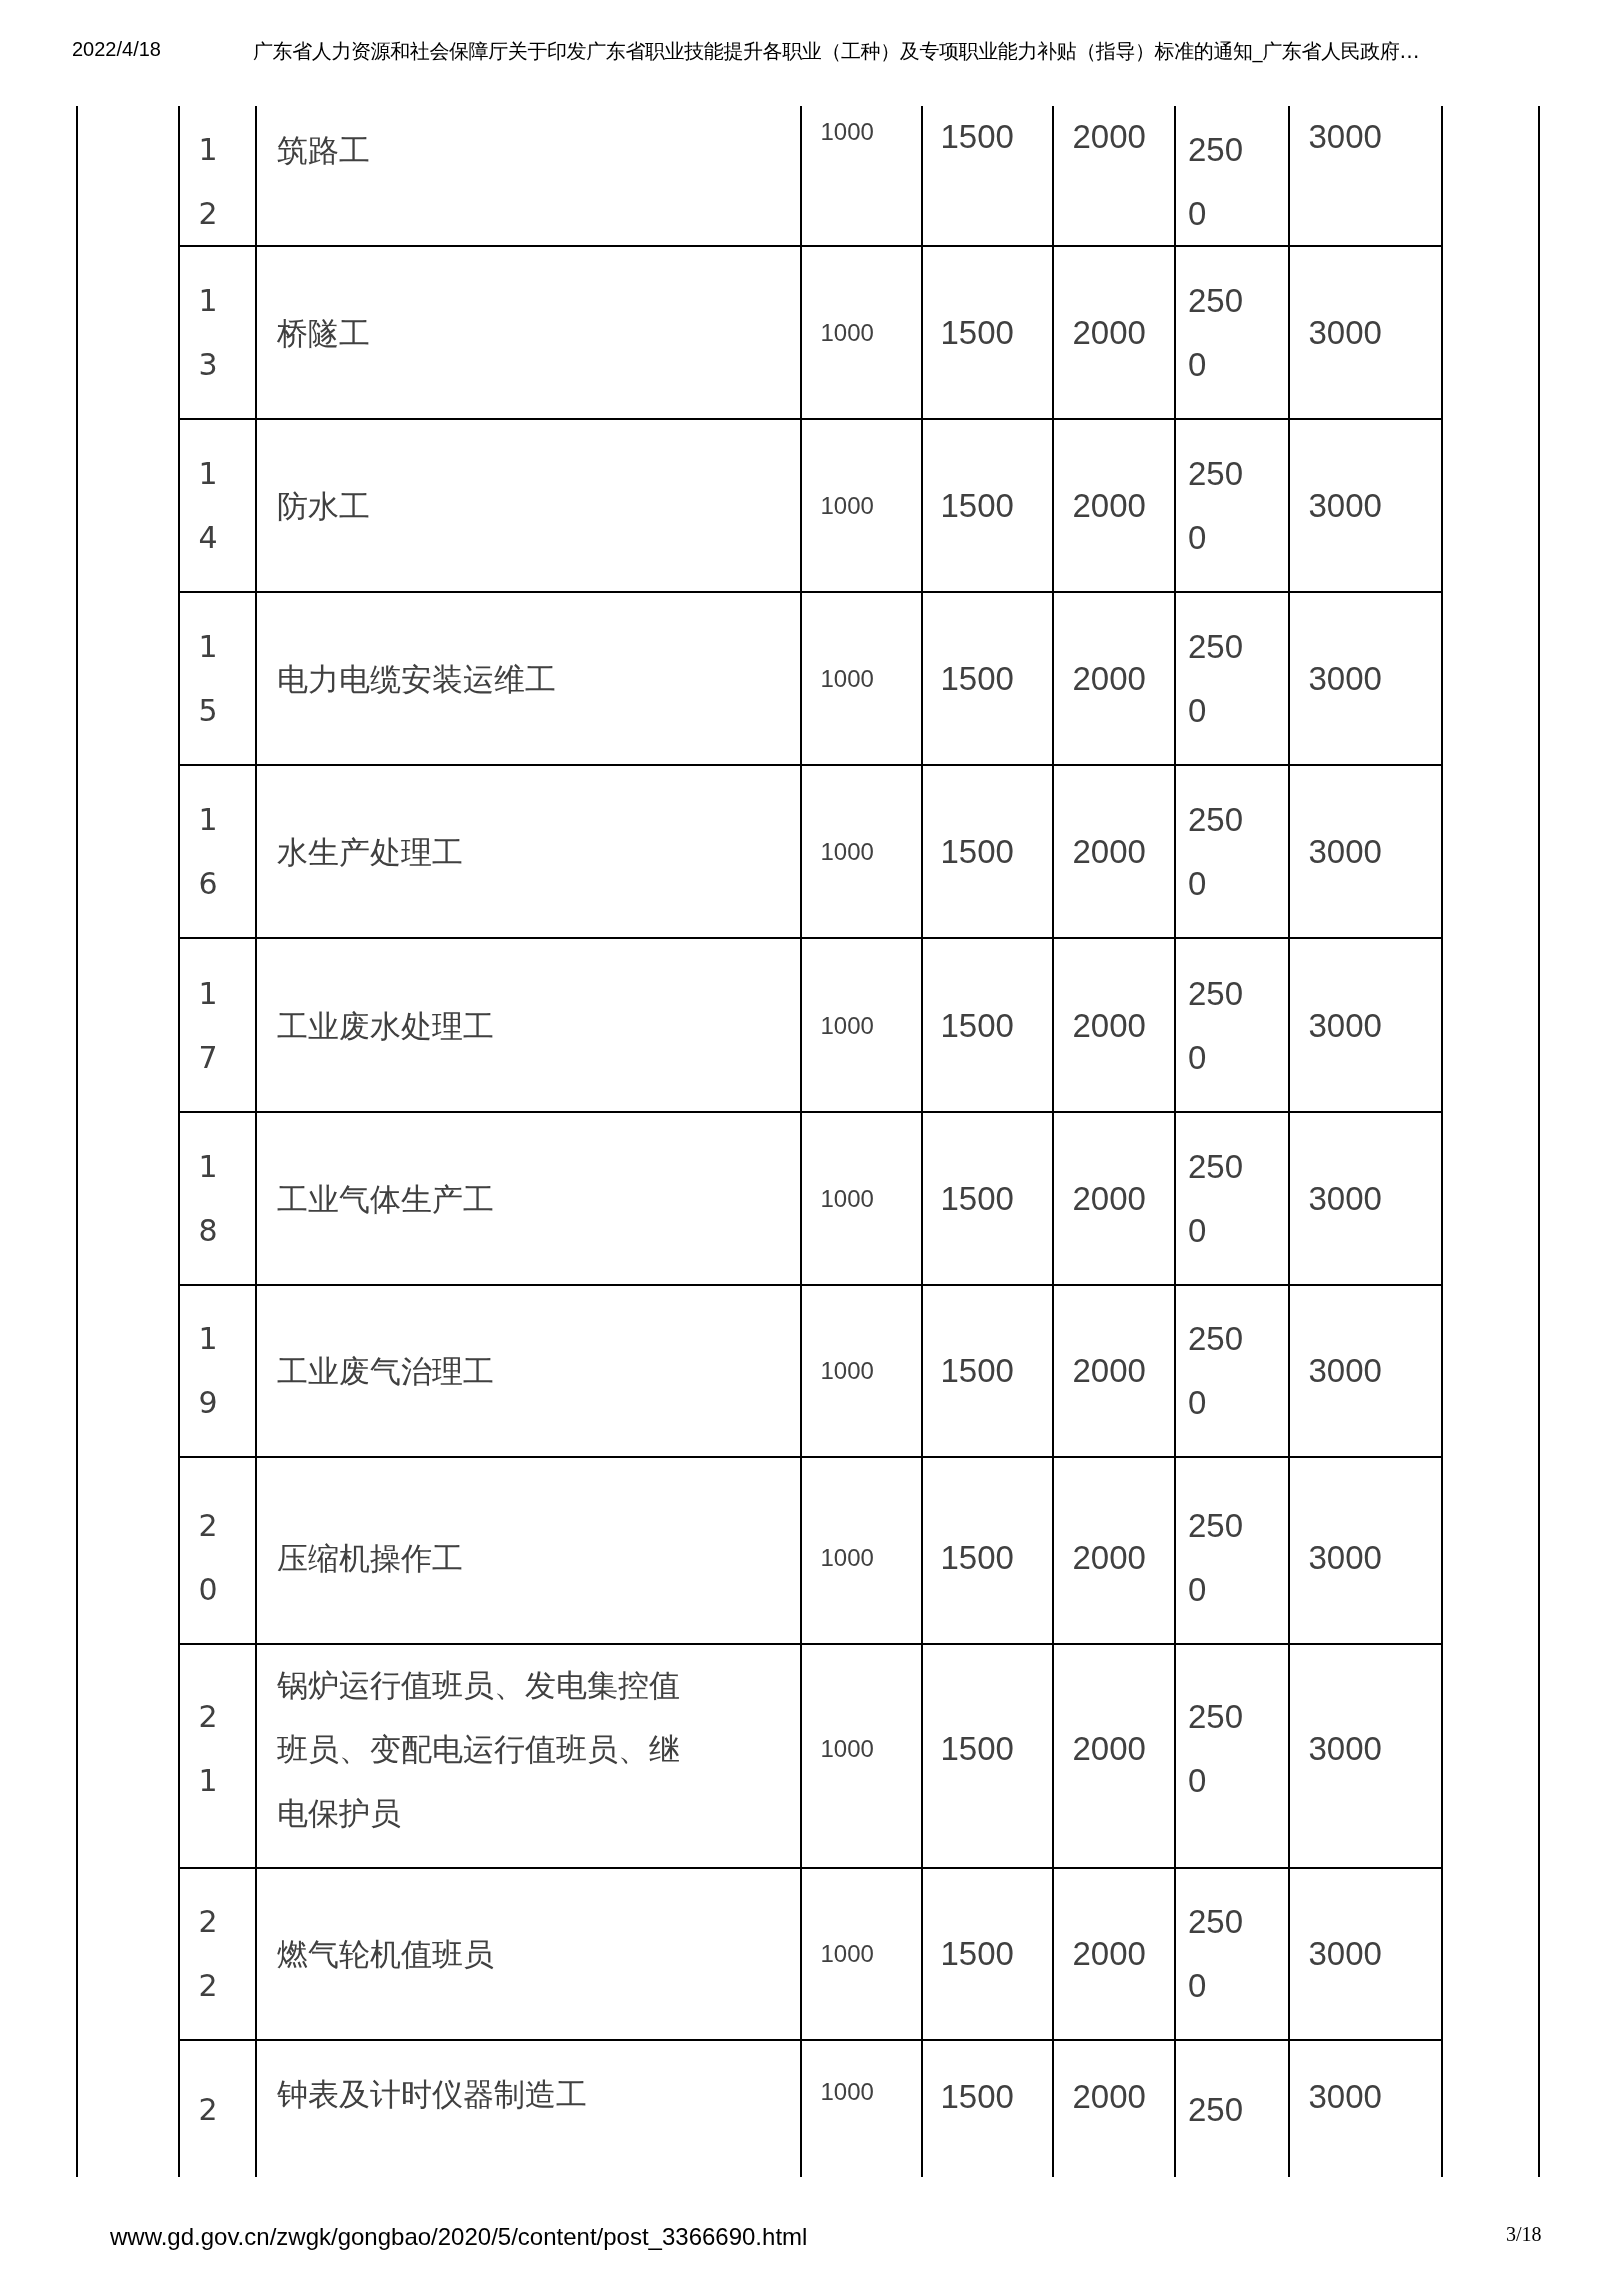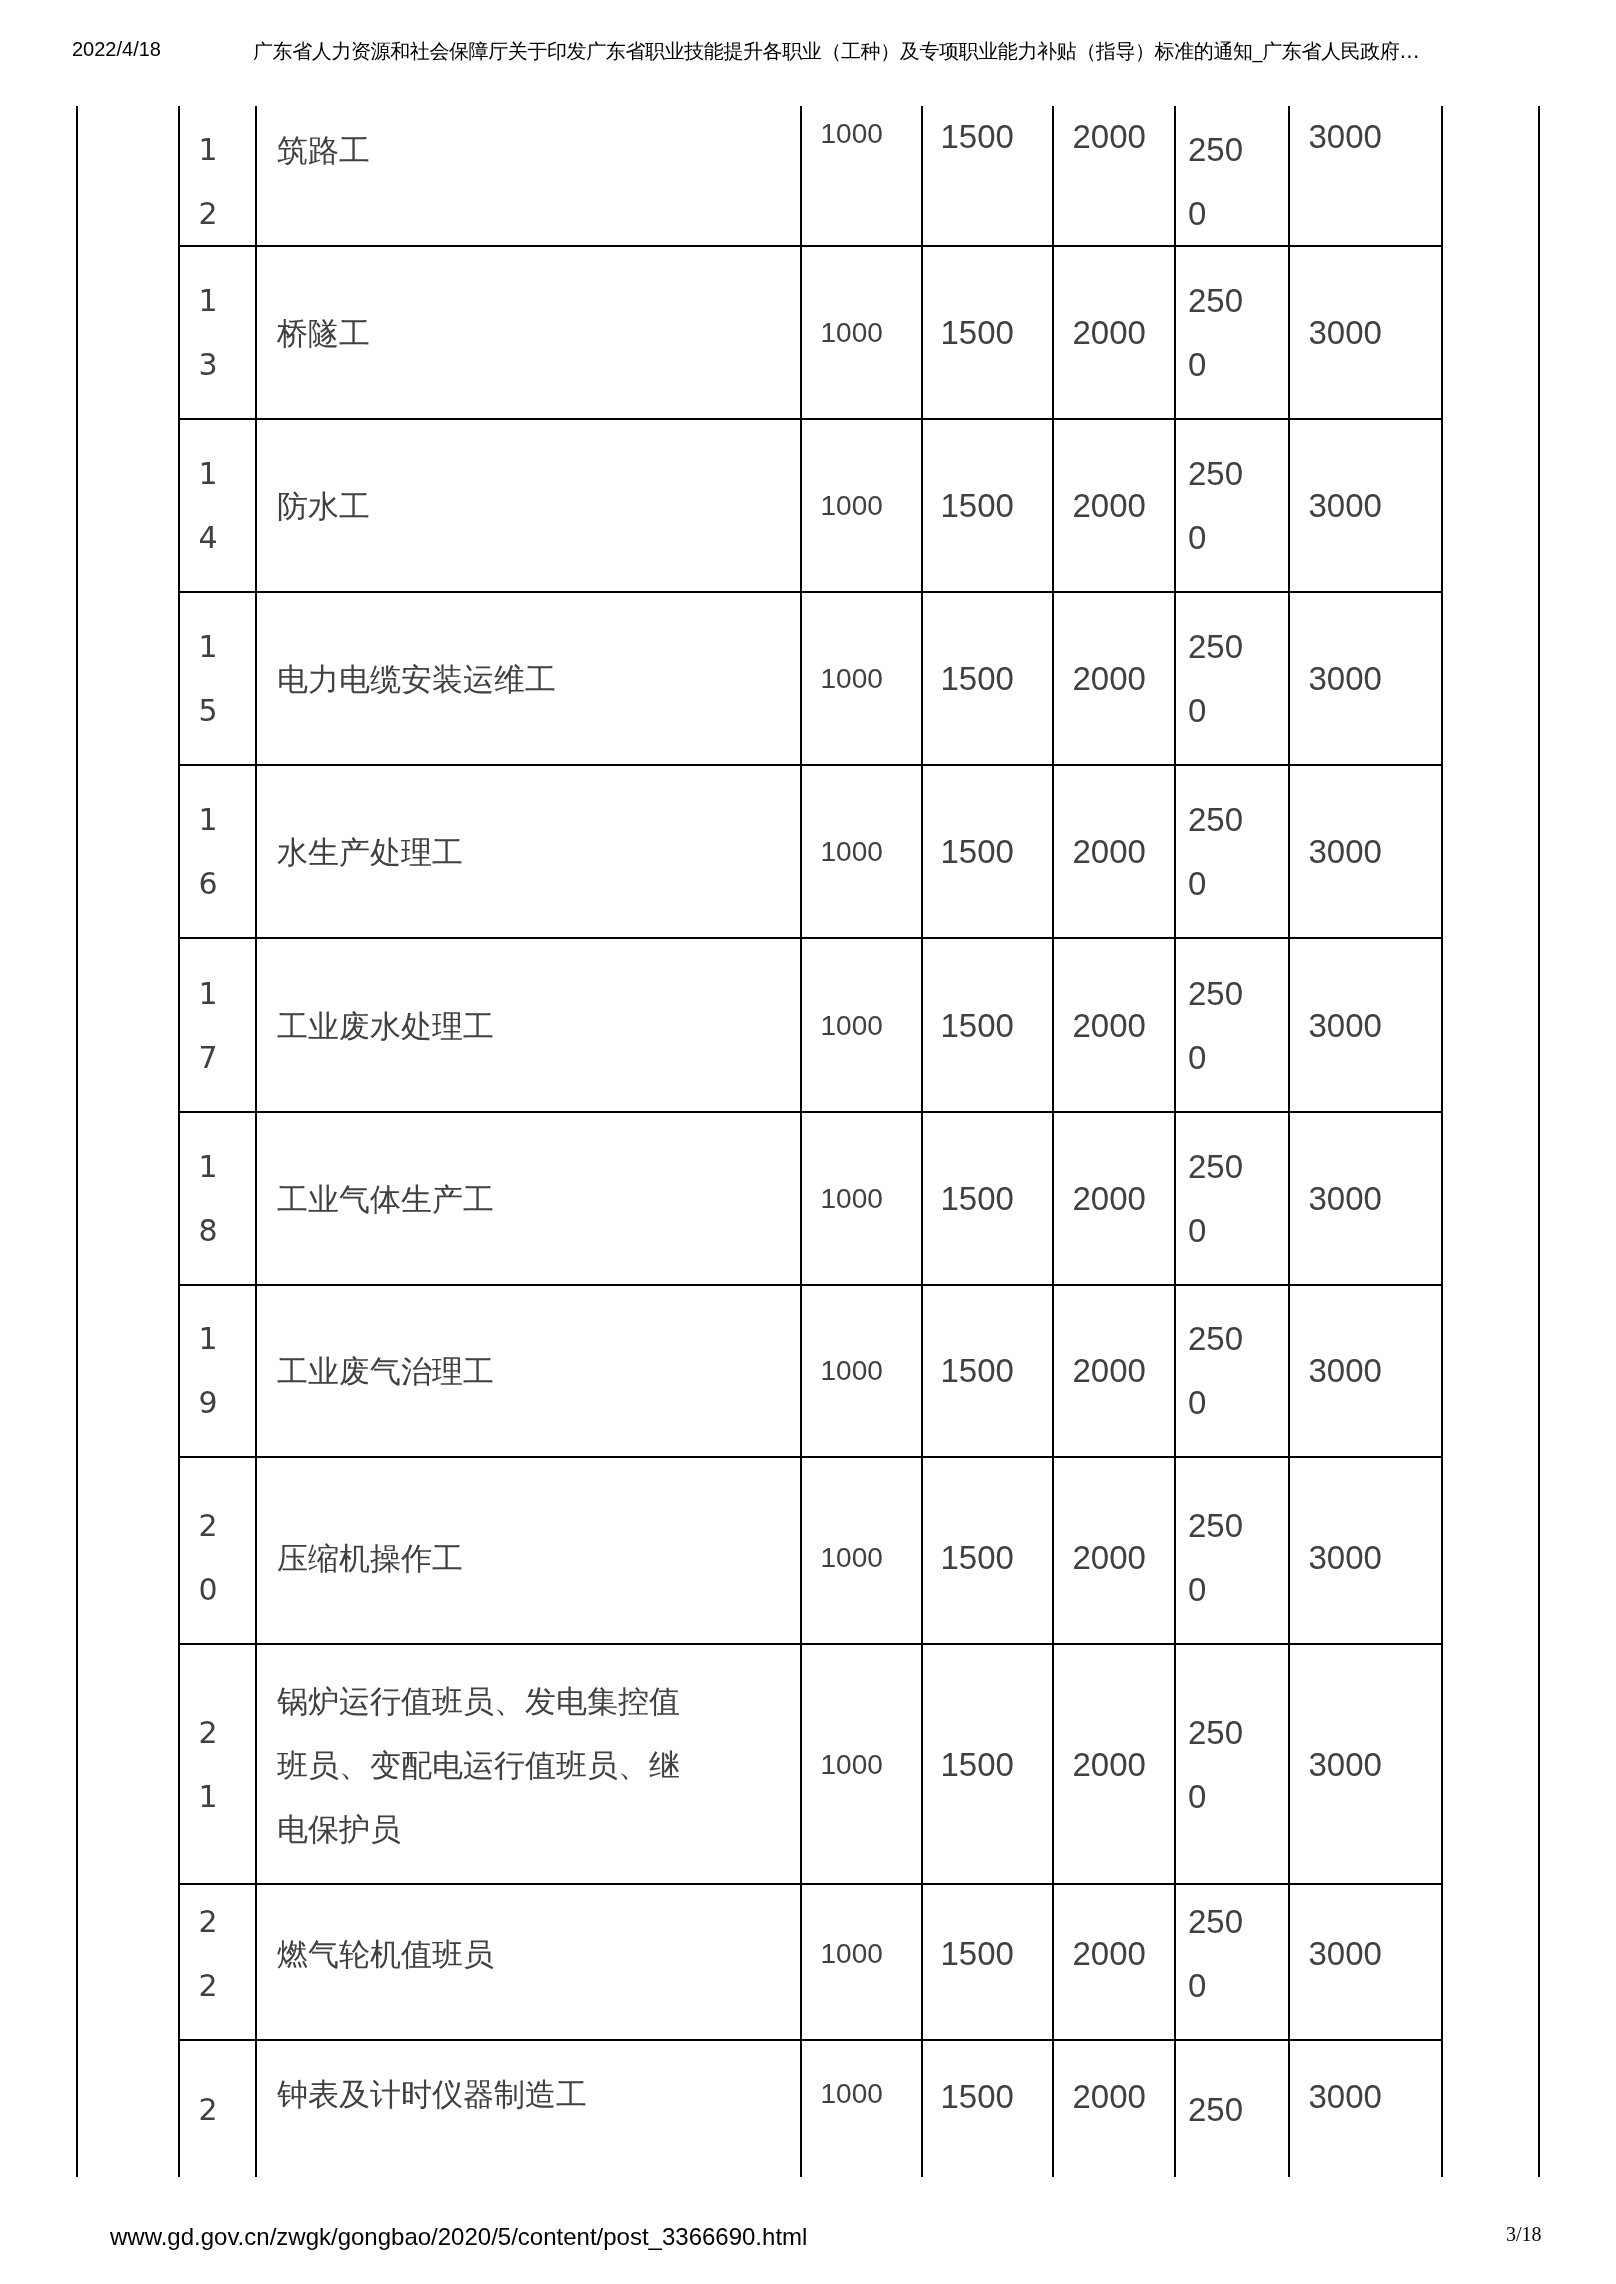--- a/index.html
+++ b/index.html
@@ -13,21 +13,21 @@
   .outer-r { position:absolute; left:1538px; top:106px; width:2px; height:2071px; background:#000; }
   .vline { position:absolute; top:106px; width:2px; height:2071px; background:#000; }
 
   .tbl { position:absolute; left:179px; top:106px; width:1263px; height:2071px; overflow:hidden; }
   .row { position:absolute; left:0; width:1263px; border-bottom:2.6px solid #000; box-sizing:border-box; }
   .row.last { border-bottom:none; }
   .cell { position:absolute; top:0; bottom:0; box-sizing:border-box; color:#404040; font-size:31px; display:flex; align-items:center; }
   .c-no { left:0; width:77px; padding-left:19.5px; }
   .c-no span { display:block; width:23.4px; word-break:break-all; line-height:64px; font-family:"DejaVu Sans", sans-serif; font-size:30px; }
   .c-name { left:77px; width:469px; padding-left:21px; padding-right:26px; line-height:64px; font-size:31px; }
-  .c-v1 { left:622px; width:120px; padding-left:19.5px; font-family:"Liberation Sans", sans-serif; font-size:28px; }
+  .c-v1 { left:622px; width:120px; padding-left:19.5px; font-family:"Liberation Sans", sans-serif; font-size:24px; }
   .c-v2 { left:742px; width:112px; padding-left:19.5px; font-family:"Liberation Sans", sans-serif; font-size:33px; }
   .c-v3 { left:874px; width:122px; padding-left:19.5px; font-family:"Liberation Sans", sans-serif; font-size:33px; }
   .c-v4 { left:996px; width:114px; padding-left:13px; }
   .c-v4 span { display:block; width:59px; word-break:break-all; line-height:64px; font-family:"Liberation Sans", sans-serif; font-size:33px; }
   .c-v5 { left:1110px; width:153px; padding-left:19.5px; font-family:"Liberation Sans", sans-serif; font-size:33px; }
   .row.top .cell { align-items:flex-start; padding-top:11.7px; }
 </style>
 </head>
 <body>
 
@@ -158,21 +158,21 @@
     <div class="cell c-name">压缩机操作工</div>
     <div class="cell c-v1">1000</div>
     <div class="cell c-v2">1500</div>
     <div class="cell c-v3">2000</div>
     <div class="cell c-v4">
         <span>2500</span>
       </div>
     <div class="cell c-v5">3000</div>
   </div>
 
-  <div class="row" style="top:1525px;height:238px;margin-top:16px;">
+  <div class="row" style="top:1525px;height:238px;">
     <div class="cell c-no">
         <span>21</span>
       </div>
     <div class="cell c-name">锅炉运行值班员、发电集控值班员、变配电运行值班员、继电保护员</div>
     <div class="cell c-v1">1000</div>
     <div class="cell c-v2">1500</div>
     <div class="cell c-v3">2000</div>
     <div class="cell c-v4">
         <span>2500</span>
       </div>

